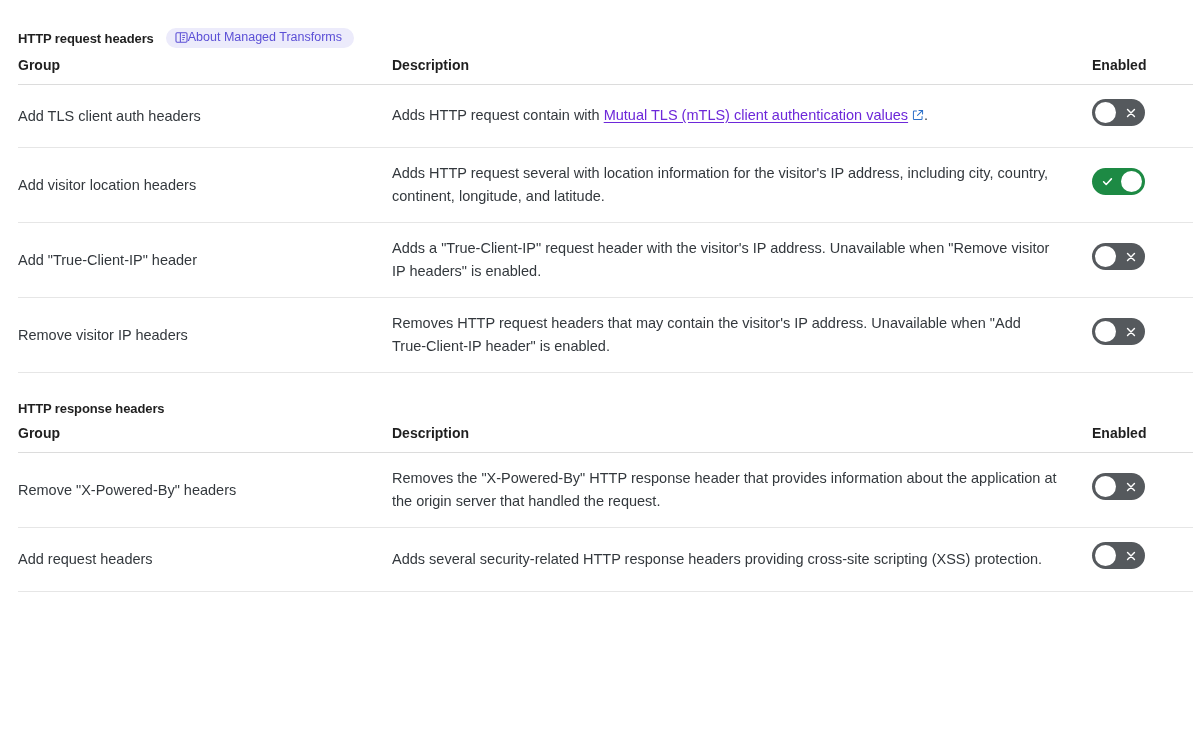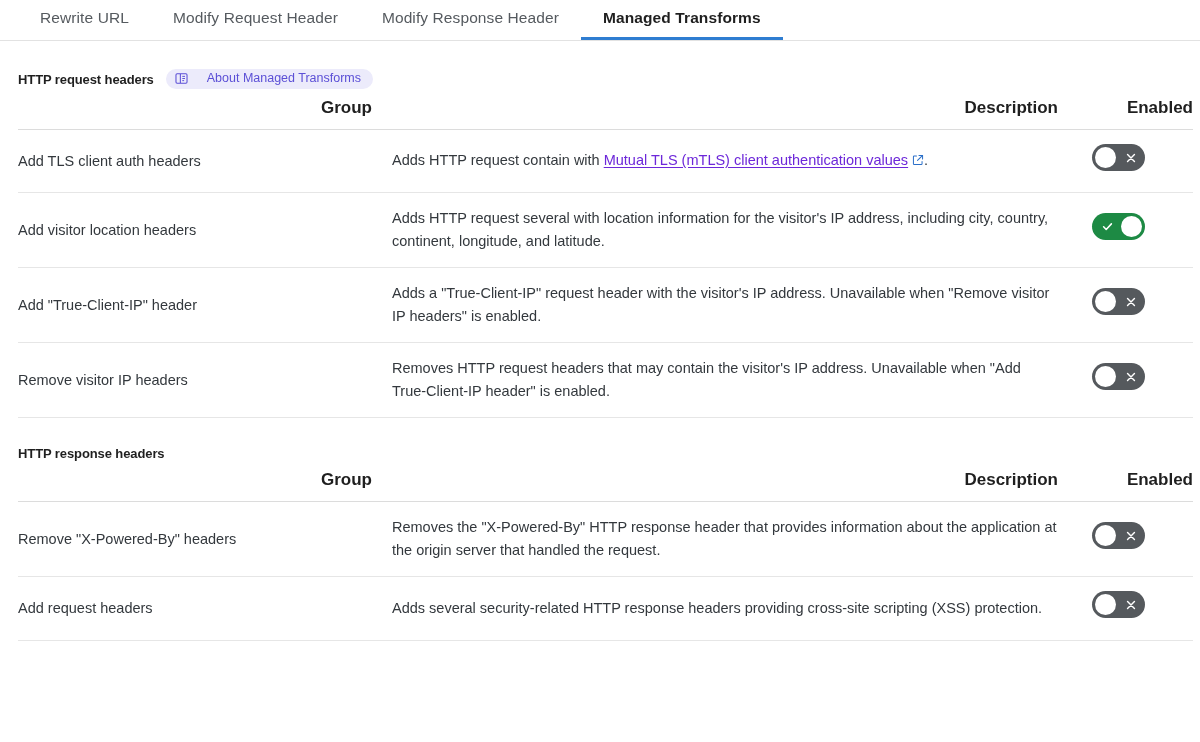--- a/index.html
+++ b/index.html
@@ -56,36 +56,36 @@
   }
   .section-title {
     font-size: 13px;
     font-weight: 700;
     color: #1f1f1f;
     letter-spacing: -.1px;
   }
   .badge {
     display: inline-flex;
     align-items: center;
-    gap: 19px;
+    gap: 0;
     background: #ecebfb;
     color: #5b4fd6;
     border-radius: 12px;
     padding: 3px 12px 4px 9px;
     font-size: 12.5px;
     cursor: pointer;
     line-height: 1;
   }
   .badge svg { display: block; }
 
   
   table.mt { width: 1175px; border-collapse: collapse; table-layout: fixed; }
   table.mt th {
-    text-align: right;
-    font-size: 17px;
+    text-align: left;
+    font-size: 14px;
     font-weight: 700;
     color: #1f1f1f;
     padding: 0 0 11px 0;
     border-bottom: 1px solid #dcdcdc;
     vertical-align: bottom;
   }
   table.mt td {
     font-size: 14.5px;
     color: #33383d;
     border-bottom: 1px solid #e6e6e6;
@@ -133,26 +133,20 @@
   }
   .toggle.on { background: #1d8a44; }
   .toggle.on .knob { left: auto; right: 3px; }
   .toggle.on .mark { right: auto; left: 9px; }
 </style>
 </head>
 <body>
 
 <div class="page">
 
-  <div class="tabbar" id="tabbar">
-      <div class="tab">Rewrite URL</div>
-      <div class="tab">Modify Request Header</div>
-      <div class="tab">Modify Response Header</div>
-      <div class="tab active">Managed Transforms</div>
-    </div>
 
   <div id="sections">
       <div class="section">
         <div class="section-head">
           <div class="section-title">HTTP request headers</div>
           <div class="badge">
             <span class="icon">
               <svg width="13" height="13" viewBox="0 0 16 16" fill="none">
                 <rect x="1.2" y="2.2" width="13.6" height="11.6" rx="1.4" stroke="#5b4fd6" stroke-width="1.3"></rect>
                 <line x1="6.6" y1="2.6" x2="6.6" y2="13.4" stroke="#5b4fd6" stroke-width="1.3"></line>

